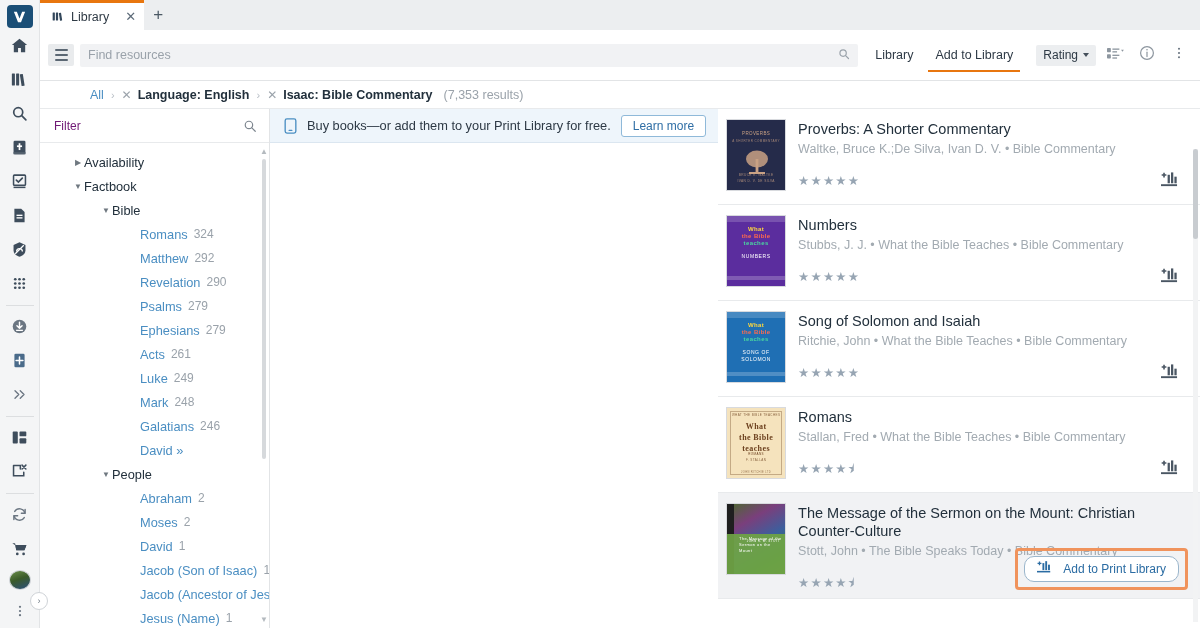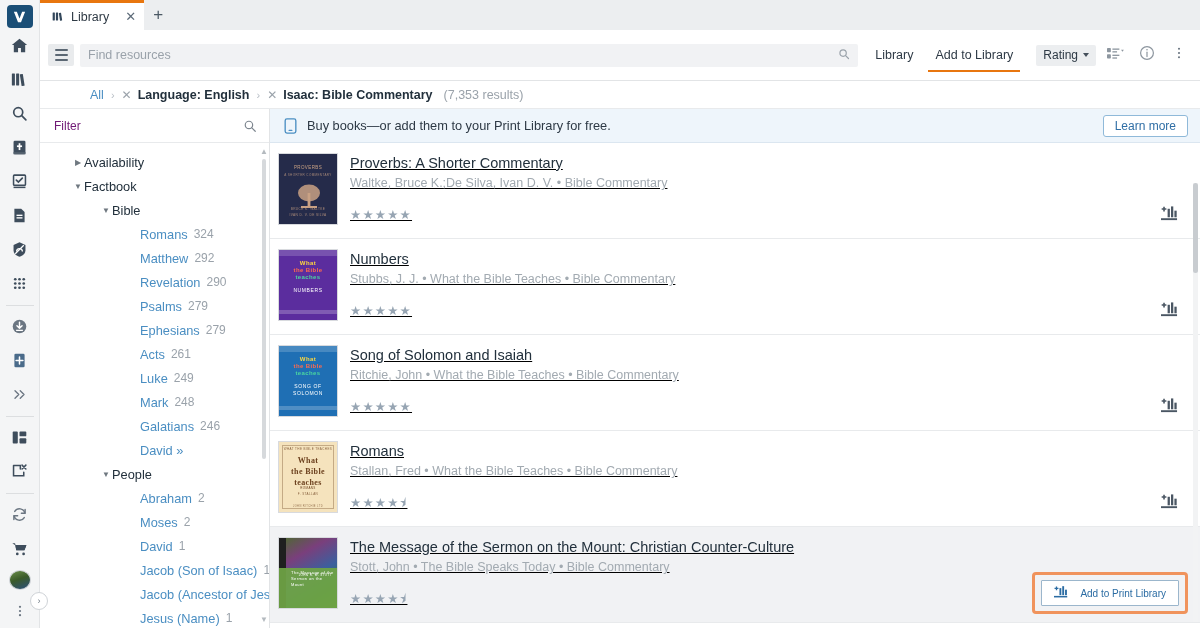--- a/index.html
+++ b/index.html
@@ -151,33 +151,33 @@
     position: absolute; right: 3px; top: 16px; width: 4px; height: 300px;
     background: #d6d9dc; border-radius: 2px;
   }
   .fscroll-up, .fscroll-dn {
     position: absolute; right: 1px; color: #b4babf; font-size: 8px;
   }
   .fscroll-up { top: 4px; }
   .fscroll-dn { bottom: 4px; }
 
   
-  .results { flex: 1; display: flex; flex-direction: column; min-width: 0; position: relative; background: #fff; }
+  .results { flex: 1; display: flex; flex-direction: row; min-width: 0; position: relative; background: #fff; }
   .promo {
     height: 34px; background: #eef5fb; border-bottom: 1px solid #dbe6f0;
     display: flex; align-items: center; padding: 0 12px 0 14px; gap: 10px; flex: none;
   }
   .promo-ico { color: #4a8ec2; display: flex; flex: none; }
   .promo-text { font-size: 12.8px; color: #2d3945; flex: 1; }
   .promo-btn {
     height: 22px; padding: 0 11px; border: 1px solid #8fb9d9; border-radius: 3px;
     background: #fff; color: #2f6ea5; font-size: 12px; display: flex; align-items: center;
     cursor: pointer; flex: none;
   }
-  .list { flex: 1; overflow: hidden; position: relative; text-decoration: underline; }
+  .list { flex: 1; overflow: hidden; position: relative; }
   .item {
     display: flex; padding: 10px 14px 8px 0; border-bottom: 1px solid #e8eaec;
     position: relative; min-height: 96px; cursor: pointer;
   }
   .item.hl { background: #f1f2f4; }
   .cover {
     width: 60px; height: 72px; flex: none; margin: 0 12px 0 8px;
     border: 1px solid #d8dade; overflow: hidden; position: relative;
   }
   .cover .ctitle {
@@ -190,23 +190,23 @@
   .stars { margin-top: 19px; font-size: 12.5px; color: #97a5b3; letter-spacing: 1.2px; line-height: 1; }
   .action {
     position: absolute; right: 22px; bottom: 12px;
     color: #4a5663; display: flex; align-items: center; cursor: pointer;
   }
   .apl-wrap {
     position: absolute; right: 12px; bottom: 8px;
     border: 3px solid #f0935c; border-radius: 4px; padding: 5px 6px;
   }
   .apl-btn {
-    height: 26px; padding: 0 12px; border: 1px solid #9bb6cc; border-radius: 1px;
+    height: 26px; padding: 0 12px; border: 1px solid #9bb6cc; border-radius: 10px;
     background: #fff; display: flex; align-items: center; gap: 12px;
-    font-size: 10px; color: #2b6ca3; cursor: pointer; white-space: nowrap;
+    font-size: 12px; color: #2b6ca3; cursor: pointer; white-space: nowrap;
   }
   .rscroll {
     position: absolute; right: 2px; top: 40px; width: 5px; height: 90px;
     background: #c8ccd0; border-radius: 3px;
   }
   .rtrack {
     position: absolute; right: 2px; top: 40px; width: 5px; bottom: 6px;
     background: #f2f3f4;
   }
 </style>

